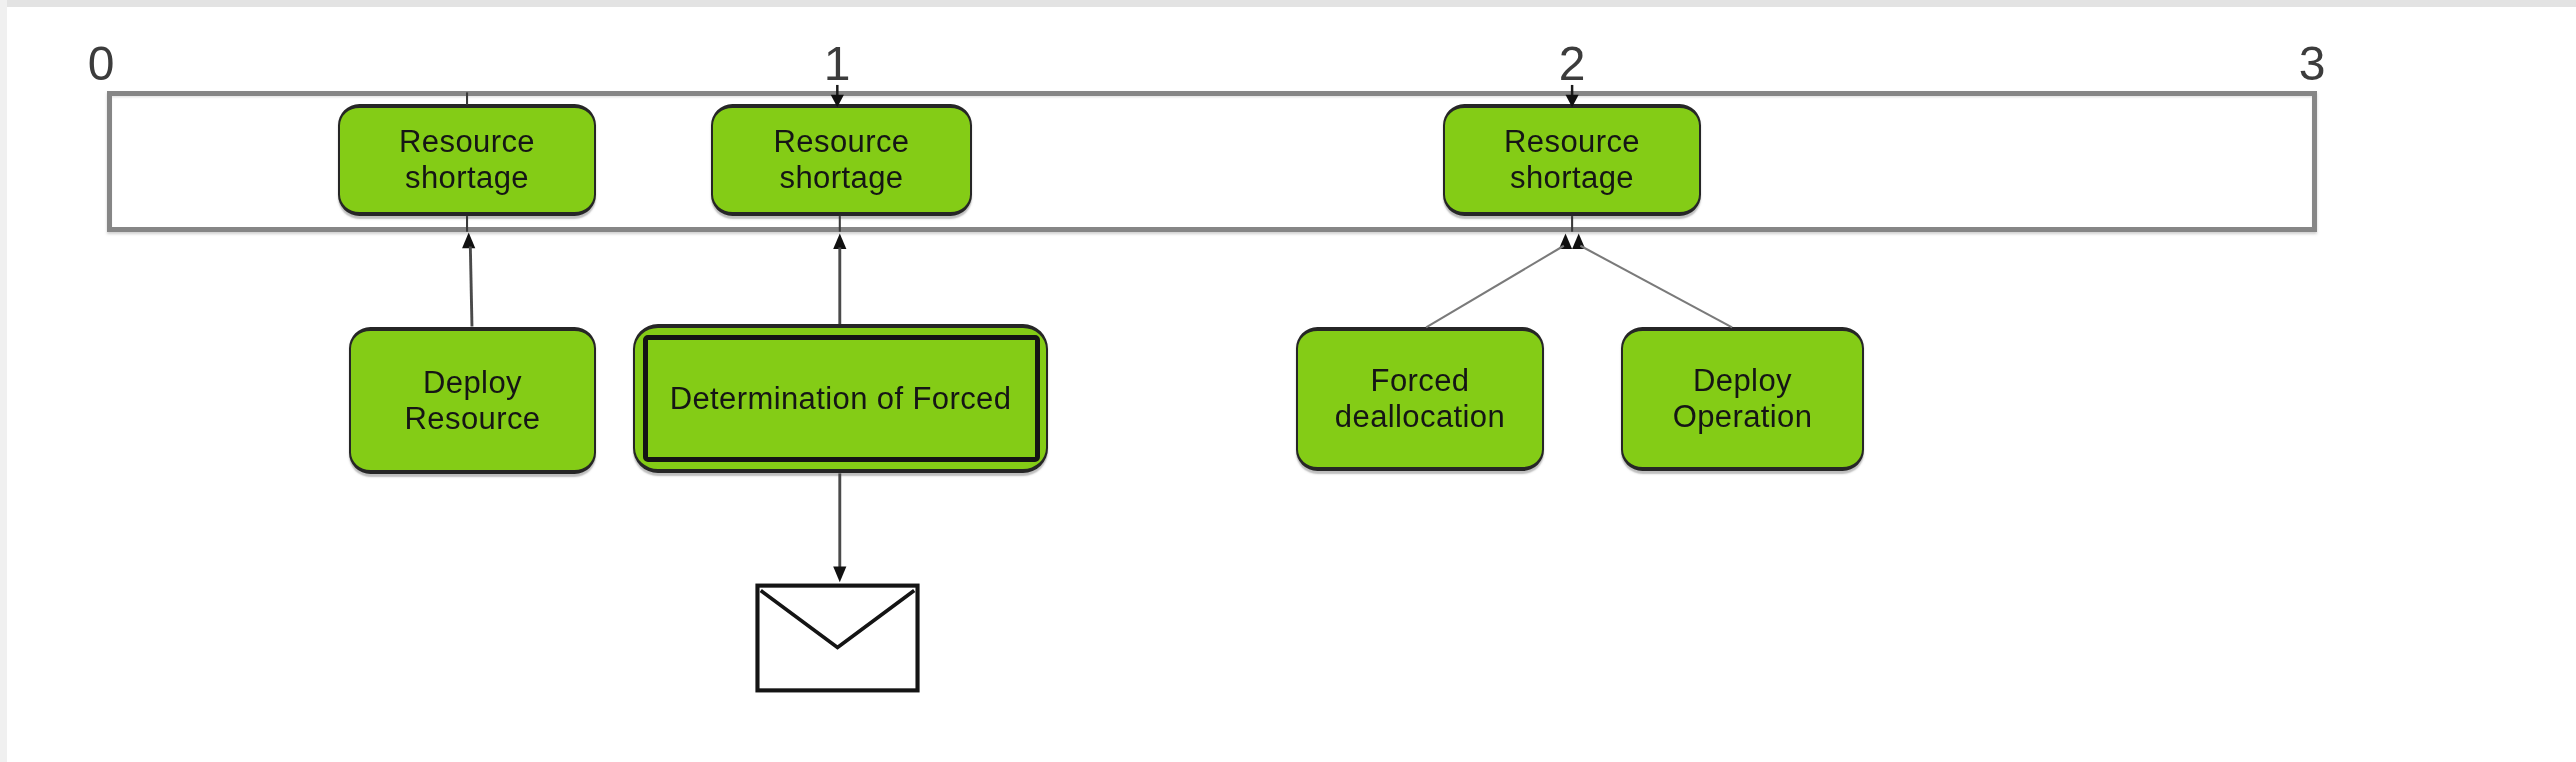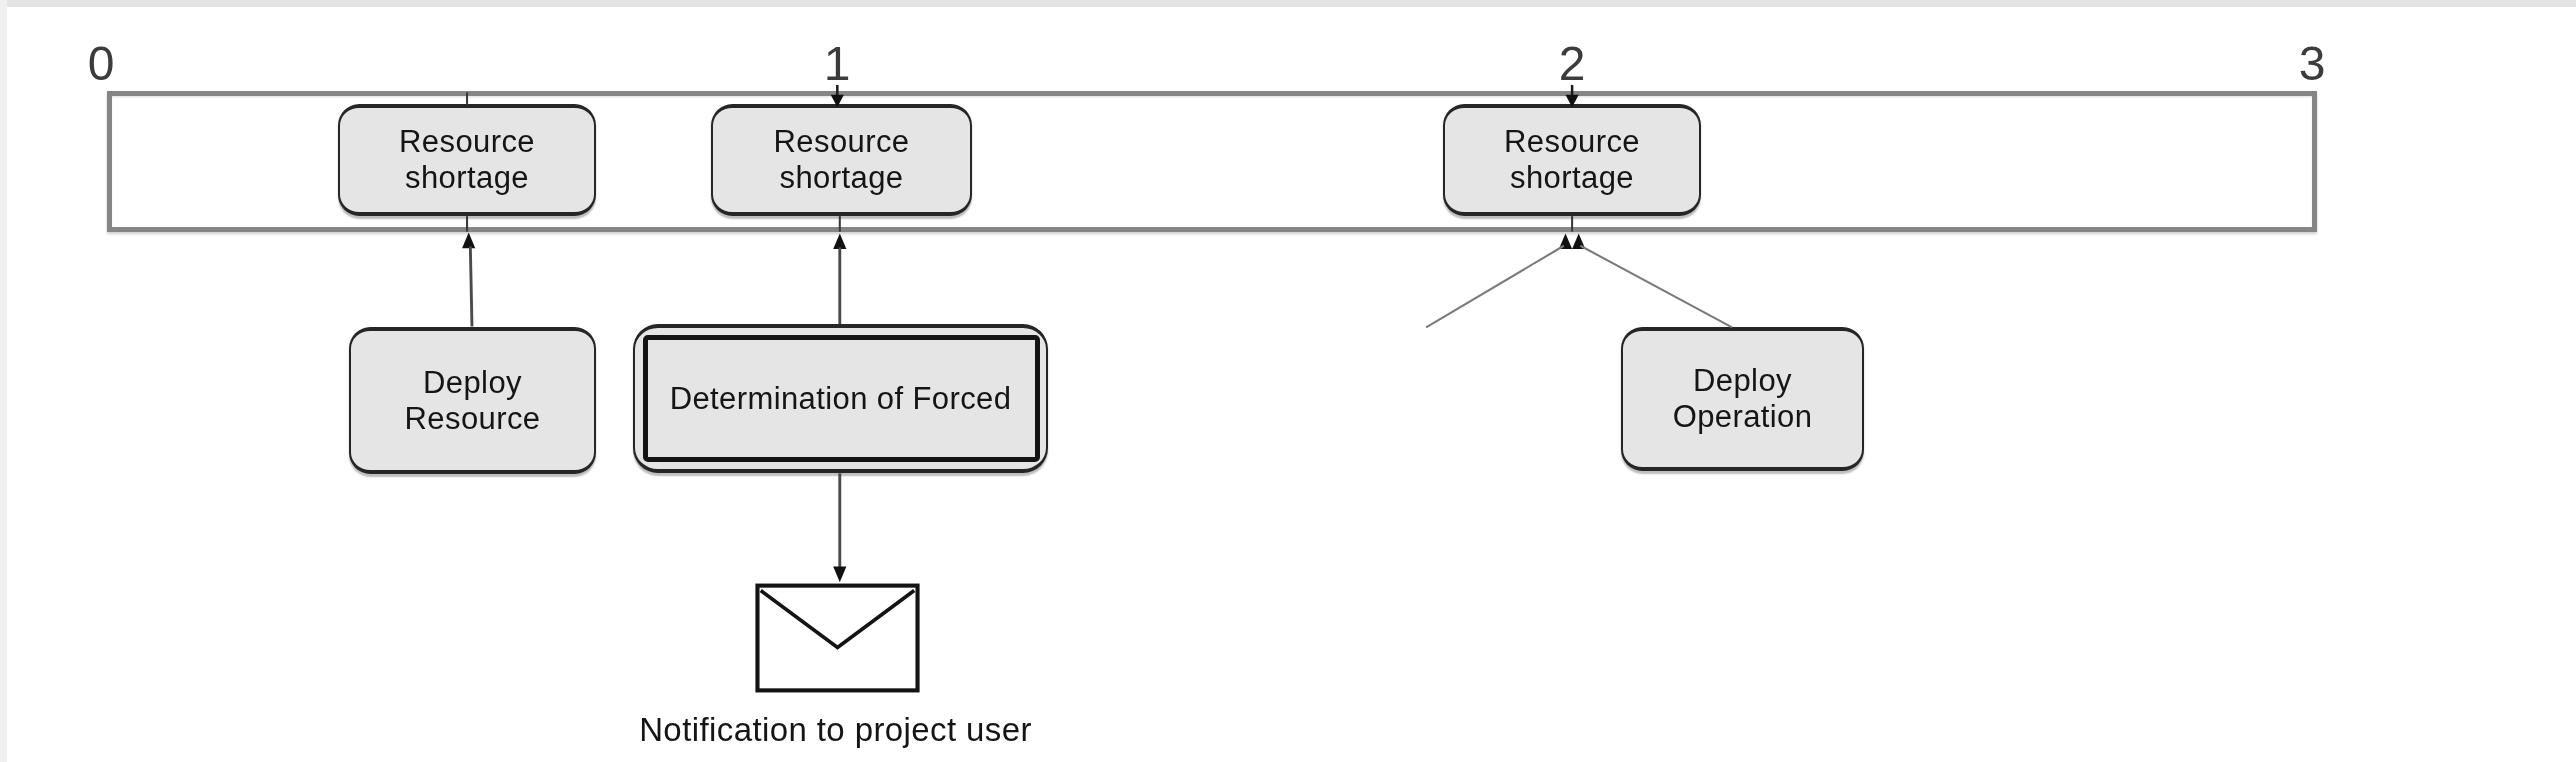--- a/index.html
+++ b/index.html
@@ -45,21 +45,21 @@
     width: 2210px; height: 141px;
     box-sizing: border-box;
     border: 5px solid var(--band_border);
     background: #ffffff;
     box-shadow: 0 1.6px 2.5px rgba(120,120,120,0.35), inset 0 1.6px 1.6px rgba(0,0,0,0.10);
     z-index: 1;
   }
   .shape {
     position: absolute;
     box-sizing: border-box;
-    background: #e5e5e5;
+    background: #84cc16;
     border: 2.5px solid var(--shape_border);
     border-top-width: 4.1px;
     border-bottom-width: 4.1px;
     border-radius: 21.4px;
     box-shadow: 0 2.5px 1.6px rgba(125,125,125,0.5);
     display: flex;
     flex-direction: column;
     align-items: center;
     justify-content: center;
     text-align: center;
@@ -150,20 +150,24 @@
     <span class="line">Resource</span>
   </div>
 
   <div class="shape" id="op-determination">
     <div class="inner-outline"></div>
     <div class="op-text">
       <span class="line">Determination of Forced</span>
     </div>
   </div>
 
+  <div class="shape" id="op-forced-deallocation">
+    <span class="line">Forced</span>
+    <span class="line">deallocation</span>
+  </div>
 
   <div class="shape" id="op-deploy-execution">
     <span class="line">Deploy</span>
     <span class="line">Operation</span>
   </div>
 
   <svg class="connector-layer" viewBox="0 0 3123 924" xmlns="http://www.w3.org/2000/svg">
 
     <g>
       <line class="tick" x1="1015" y1="103" x2="1015" y2="120"></line>
@@ -206,16 +210,15 @@
     </g>
   </svg>
 
   <div class="envelope">
     <svg width="165" height="110" viewBox="0 0 200 133" xmlns="http://www.w3.org/2000/svg">
       <rect x="3" y="3" width="194" height="127" fill="#ffffff" stroke="#141414" stroke-width="5"></rect>
       <polyline points="7,9 100,78 193,9" fill="none" stroke="#141414" stroke-width="4.5"></polyline>
     </svg>
   </div>
 
-  <div class="caption">Notification to project user</div>
 
 </div>
 
 
 </body></html>

